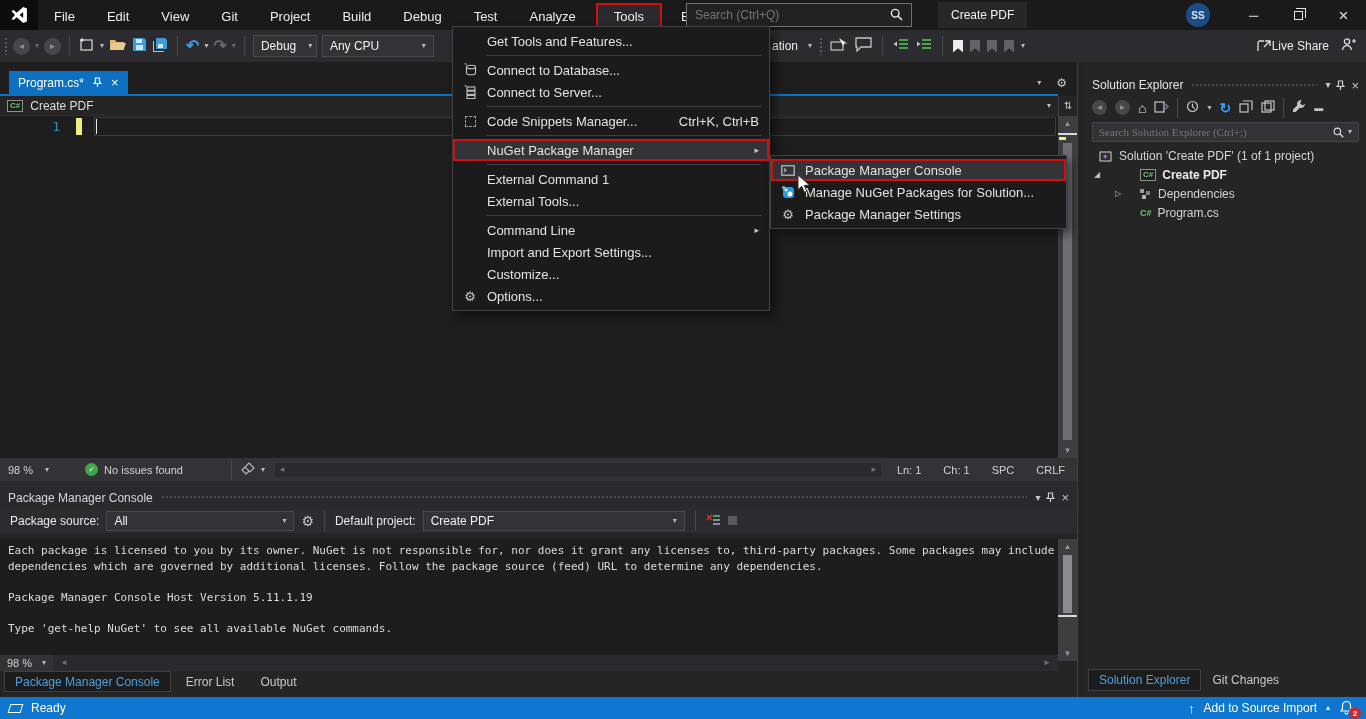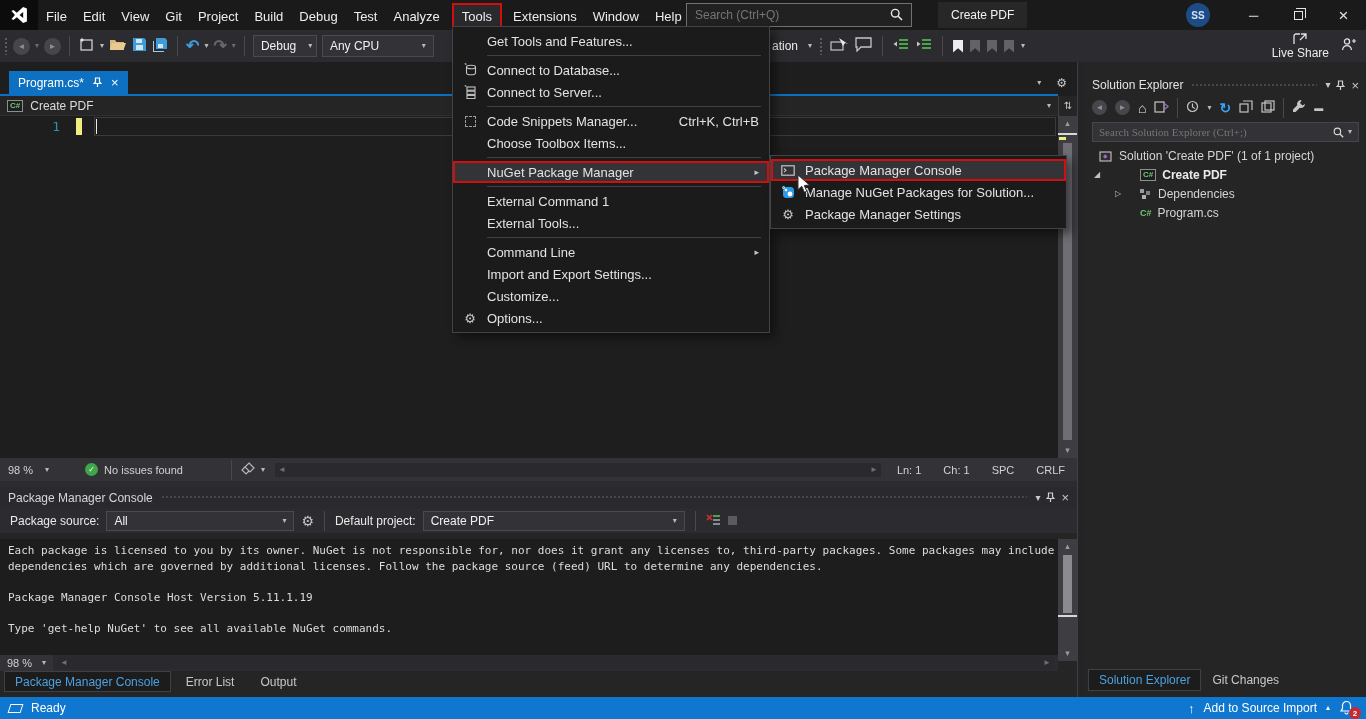--- a/index.html
+++ b/index.html
@@ -5,21 +5,21 @@
   *{box-sizing:border-box;margin:0;padding:0;}
   html,body{background:#000;}
   .app{position:relative;width:1366px;height:719px;background:#1e1e1e;overflow:hidden;
        font-family:"Liberation Sans",sans-serif;color:#ddd;font-size:12px;}
   .g{display:inline-block;line-height:1;}
 
   
   .titlebar{position:absolute;left:0;top:0;width:100%;height:30px;background:#1a1a1a;}
   .vslogo{position:absolute;left:0;top:0;width:38px;height:30px;background:#0c0c0c;display:flex;align-items:center;justify-content:center;}
   .menubar{position:absolute;left:38px;top:0;height:30px;display:flex;align-items:center;}
-  .menu-item{height:26px;margin-top:2px;display:flex;align-items:center;padding:0 8px;font-size:13px;color:#ededed;}
+  .menu-item{height:26px;margin-top:2px;display:flex;align-items:center;padding:0 16px;font-size:13px;color:#ededed;}
   .menu-item.open{background:#2a2a2e;border:2px solid #d10f0f;}
   .search-box{position:absolute;left:686px;top:3px;width:226px;height:24px;background:#212121;border:1px solid #707070;display:flex;align-items:center;padding:0 8px;}
   .search-box input{flex:1;background:transparent;border:0;outline:0;color:#a5a5a5;font-size:12px;font-family:"Liberation Sans",sans-serif;}
   .win-title{position:absolute;left:938px;top:2px;height:26px;background:#272727;display:flex;align-items:center;padding:0 13px;font-size:12px;color:#f2f2f2;}
   .avatar{position:absolute;left:1186px;top:3px;width:24px;height:24px;border-radius:50%;background:#1d4c85;color:#cfe2fa;font-size:10px;font-weight:bold;display:flex;align-items:center;justify-content:center;}
   .win-controls{position:absolute;right:0;top:0;height:30px;display:flex;}
   .win-btn{width:45px;height:30px;display:flex;align-items:center;justify-content:center;color:#e3e3e3;font-size:13px;}
   .restore-glyph{position:relative;width:9px;height:9px;border:1px solid #e3e3e3;}
   .restore-glyph::before{content:"";position:absolute;left:1px;top:-4px;width:9px;height:9px;border:1px solid #e3e3e3;border-bottom:0;border-left:0;}
 
@@ -247,21 +247,21 @@
       </span>
       <span class="tb-sep"></span>
       <span class="flag"></span>
       <span class="flag dis"></span>
       <span class="flag dis"></span>
       <span class="flag dis"></span>
       <span class="dd g">▾</span>
     </div>
 
     <div class="tb-far">
-      <span style="display:flex;align-items:center;gap:0;flex-direction:column;">
+      <span style="display:flex;align-items:center;gap:0;">
         <svg width="16" height="14" viewBox="0 0 16 14">
             <path d="M2 12V4a2 2 0 012-2h4" fill="none" stroke="#e0e0e0" stroke-width="1.3"></path>
             <path d="M8 8l6-6M9 2h5v5" fill="none" stroke="#e0e0e0" stroke-width="1.3"></path>
           </svg>
         <span>Live Share</span>
       </span>
       <span>
         <svg width="15" height="15" viewBox="0 0 15 15">
             <circle cx="6" cy="4.5" r="2.6" fill="none" stroke="#e0e0e0" stroke-width="1.3"></circle>
             <path d="M1.5 13c.5-3 2.3-4.3 4.5-4.3S10 10 10.5 13" fill="none" stroke="#e0e0e0" stroke-width="1.3"></path>
@@ -544,24 +544,20 @@
         <span>Connect to Server...</span>
     </div>
     <div class="msep"></div>
     <div class="mi">
       <span class="icol">
           <span style="width:11px;height:11px;border:1px dashed #9a9a9f;display:inline-block;"></span>
         </span>
       <span>Code Snippets Manager...</span>
       <span class="shortcut">Ctrl+K, Ctrl+B</span>
     </div>
-    <div class="mi">
-      <span class="icol"></span>
-        <span>Choose Toolbox Items...</span>
-    </div>
     <div class="msep"></div>
     <div class="mi hot annotated">
       <span class="icol"></span>
         <span>NuGet Package Manager</span>
       <span class="subar g">▸</span>
     </div>
     <div class="msep"></div>
     <div class="mi">
       <span class="icol"></span>
         <span>External Command 1</span>

